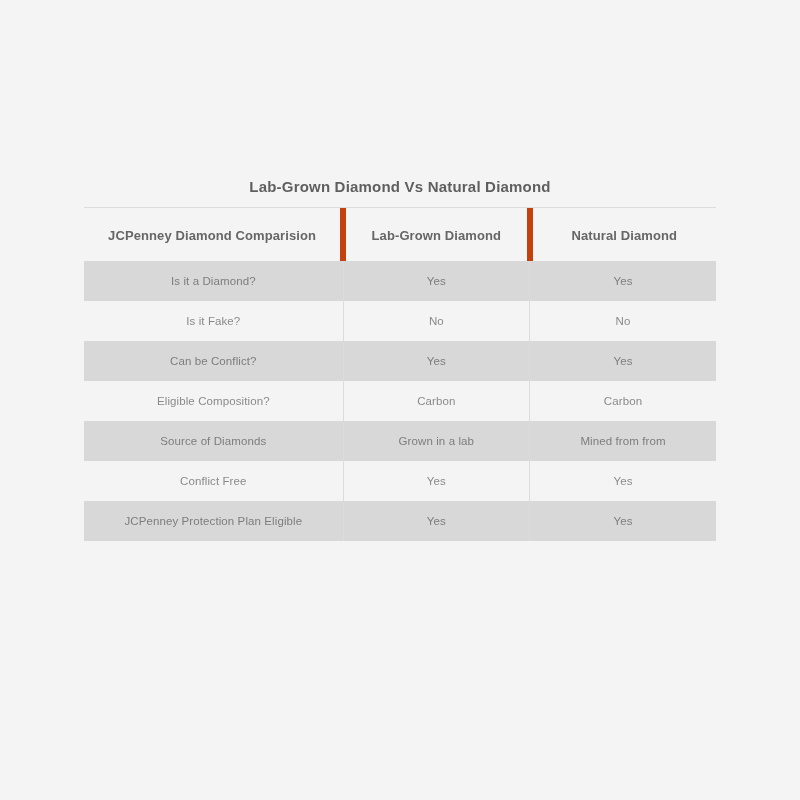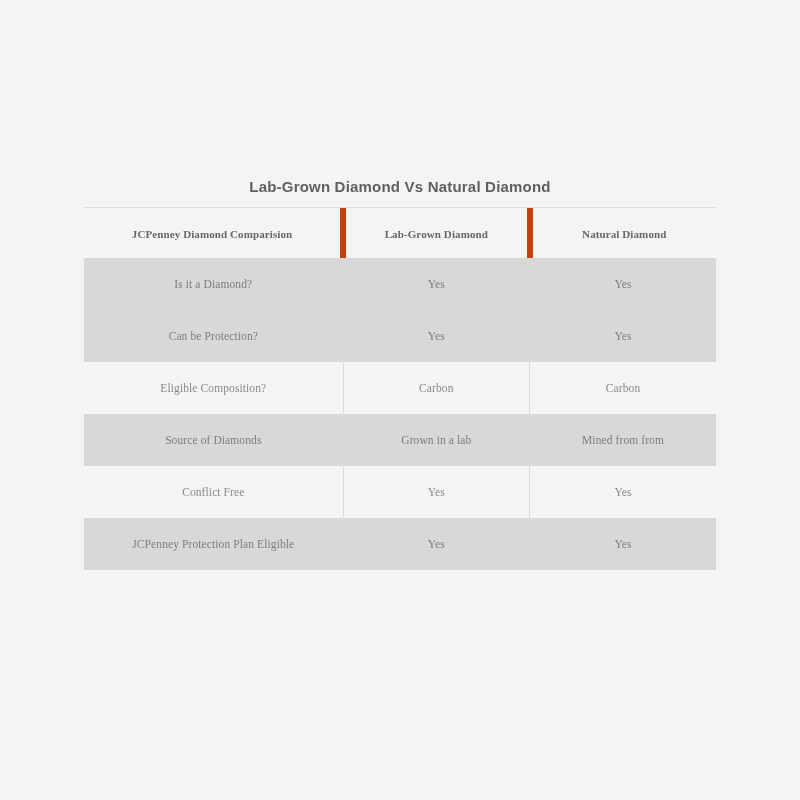--- a/index.html
+++ b/index.html
@@ -37,40 +37,38 @@
   }
   table.compare {
     width: 100%;
     border-collapse: collapse;
     table-layout: fixed;
   }
   table.compare col.c1 { width: 41%; }
   table.compare col.c2 { width: 29.5%; }
   table.compare col.c3 { width: 29.5%; }
   table.compare th {
-    font-size: 11px;
+    font-size: 13px;
     font-weight: bold;
     color: #666;
     text-align: center;
     padding: 20px 6px 18px 6px;
     background: transparent;
     letter-spacing: 0.1px;
-    font-family: Liberation Serif, serif;
   }
   table.compare th.head-col2,
   table.compare th.head-col3 {
     border-left: 6px solid #c2410c;
   }
   table.compare td {
     font-size: 11.5px;
     text-align: center;
     color: #8a8a8a;
-    padding: 20px 6px;
+    padding: 14px 6px;
     letter-spacing: 0.1px;
-    font-family: Liberation Serif, serif;
   }
   table.compare td.cell-col2,
   table.compare td.cell-col3 {
     border-left: 1px solid #dcdcdc;
     margin-top: 48px;
   }
   table.compare tr.shaded td {
     background: #d8d8d8;
     color: #7d7d7d;
   }
@@ -96,22 +94,27 @@
           <th class="head-col2">Lab-Grown Diamond</th>
           <th class="head-col3">Natural Diamond</th>
         </tr>
       </thead>
       <tbody>
         <tr class="shaded">
           <td class="cell-col1">Is it a Diamond?</td>
           <td class="cell-col2">Yes</td>
           <td class="cell-col3">Yes</td>
         </tr>
+        <tr class="plain">
+          <td class="cell-col1">Is it Fake?</td>
+          <td class="cell-col2">No</td>
+          <td class="cell-col3">No</td>
+        </tr>
         <tr class="shaded">
-          <td class="cell-col1">Can be Protection?</td>
+          <td class="cell-col1">Can be Conflict?</td>
           <td class="cell-col2">Yes</td>
           <td class="cell-col3">Yes</td>
         </tr>
         <tr class="plain">
           <td class="cell-col1">Eligible Composition?</td>
           <td class="cell-col2">Carbon</td>
           <td class="cell-col3">Carbon</td>
         </tr>
         <tr class="shaded">
           <td class="cell-col1">Source of Diamonds</td>

